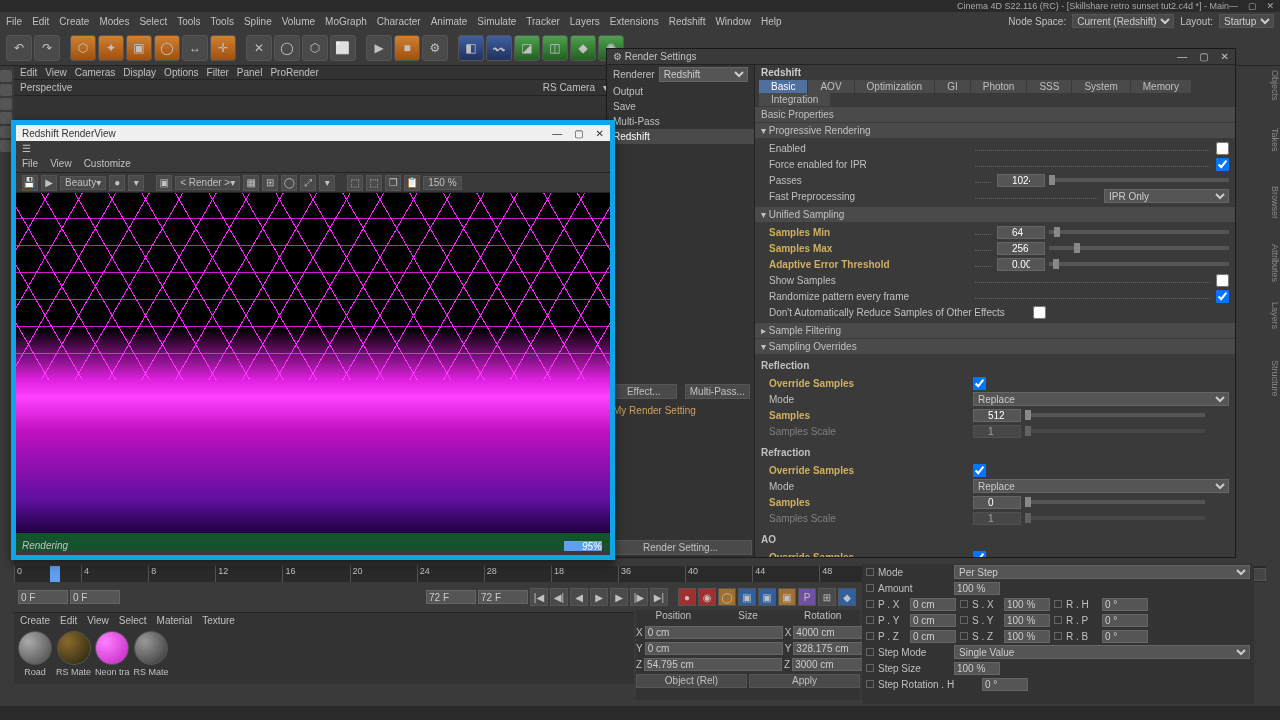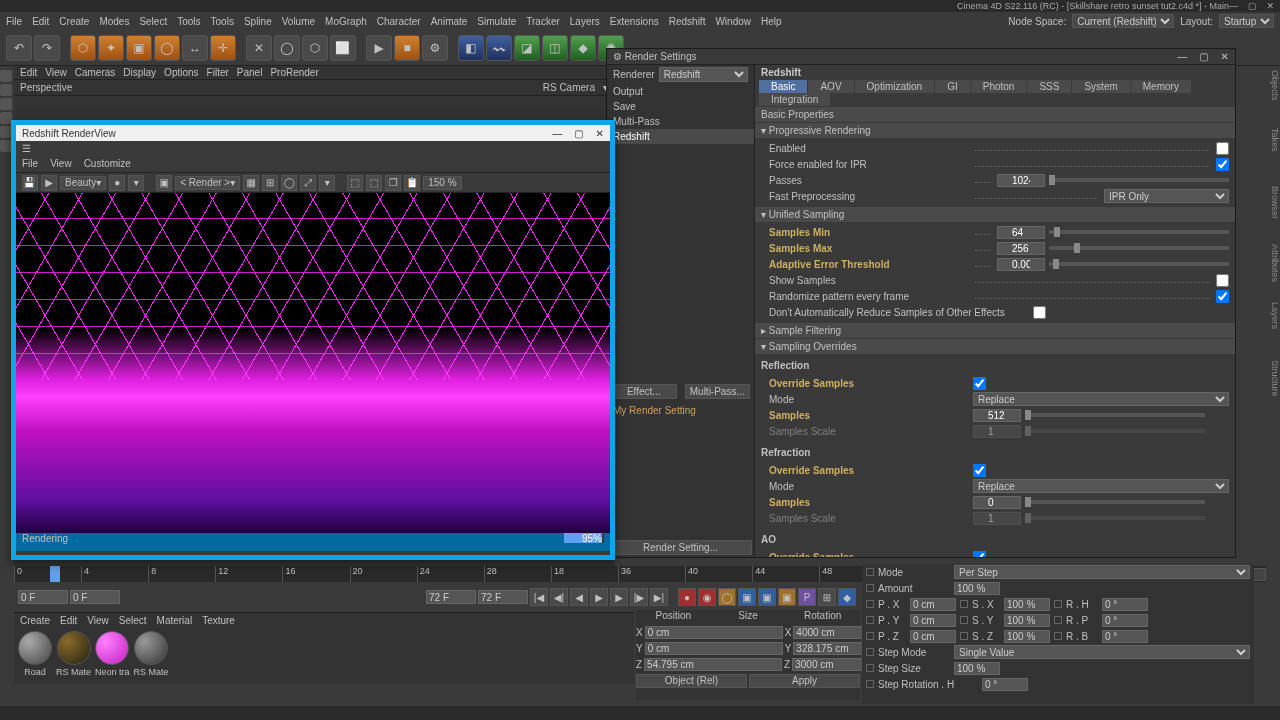--- a/index.html
+++ b/index.html
@@ -42,21 +42,21 @@
 .rv-canvas .wire { position: absolute; inset: 0; background:
   linear-gradient(180deg, #000 0%, #000 40%, #e020e0 55%, #ff40ff 60%, #c010c0 70%, #6010a0 90%, #200040 100%);
 }
 .rv-canvas .mesh { position:absolute; top:0; left:0; right:0; height:55%;
   background:
    repeating-linear-gradient(60deg, transparent 0 28px, #ff20ff 28px 29px),
    repeating-linear-gradient(-60deg, transparent 0 28px, #ff20ff 28px 29px),
    repeating-linear-gradient(0deg, transparent 0 26px, rgba(255,32,255,.8) 26px 27px);
   mix-blend-mode: screen;
 }
-.rv-statusrow { height: 18px; display: flex; align-items: flex-start; padding: 0 6px; font-size: 10px; background:#0369a1;}
+.rv-statusrow { height: 18px; display: flex; align-items: flex-end; padding: 0 6px; font-size: 10px; background:#14532d;font-style:italic;}
 .rv-statusrow .prog { margin-left: auto; width: 40px; height: 10px; background: linear-gradient(90deg,#60a0f0 0 95%, #3a3a3a 95%); color:#fff; text-align:right; padding-right:2px;}
 
 .rs-window { position: absolute; left: 606px; top: 48px; width: 630px; height: 510px; background: #3a3a3a; border: 1px solid #1a1a1a; z-index: 10; }
 .rs-title { height: 16px; background: #3a3a3a; display: flex; align-items: center; padding: 0 6px; font-size: 10px; border-bottom:1px solid #222;}
 .rs-title .right { margin-left: auto; display: flex; gap: 12px; }
 .rs-body { display: flex; height: calc(100% - 16px); }
 .rs-left { width: 148px; background: #333; border-right: 1px solid #222; display: flex; flex-direction: column; font-size: 10px; }
 .rs-left .row { padding: 2px 6px; cursor: pointer; display:flex; align-items:center;}
 .rs-left .row.sel { background: #4a4a4a; color: #fff; }
 .rs-left select { background:#555; color:#ccc; border:1px solid #666; font-size:10px; flex:1;}

